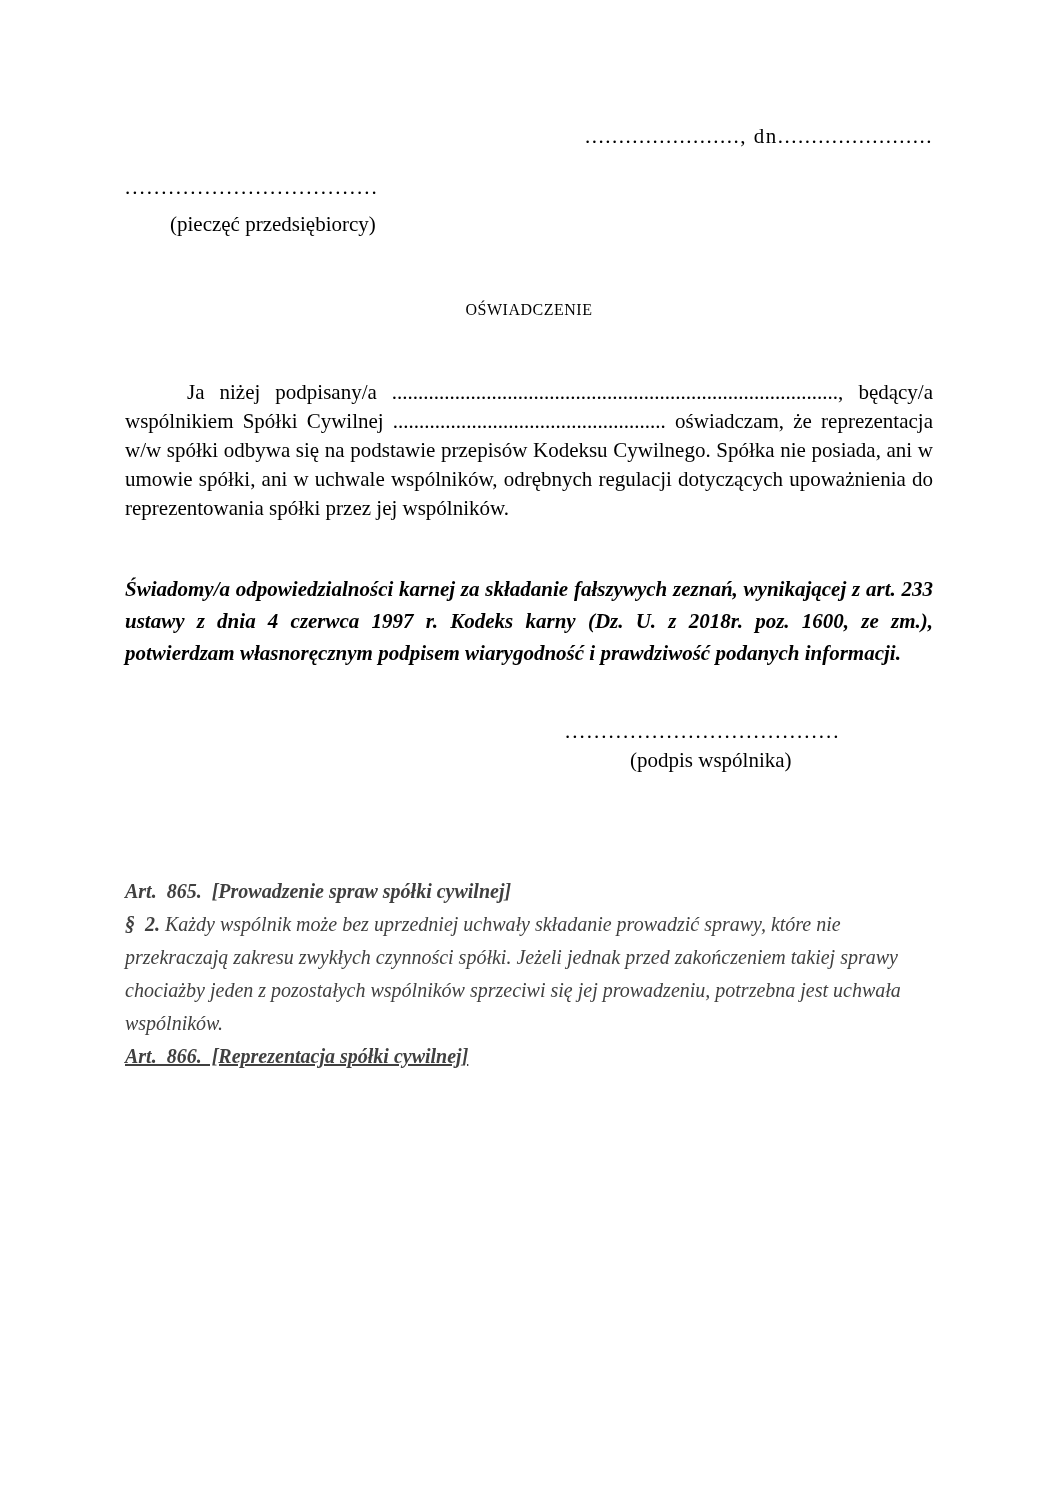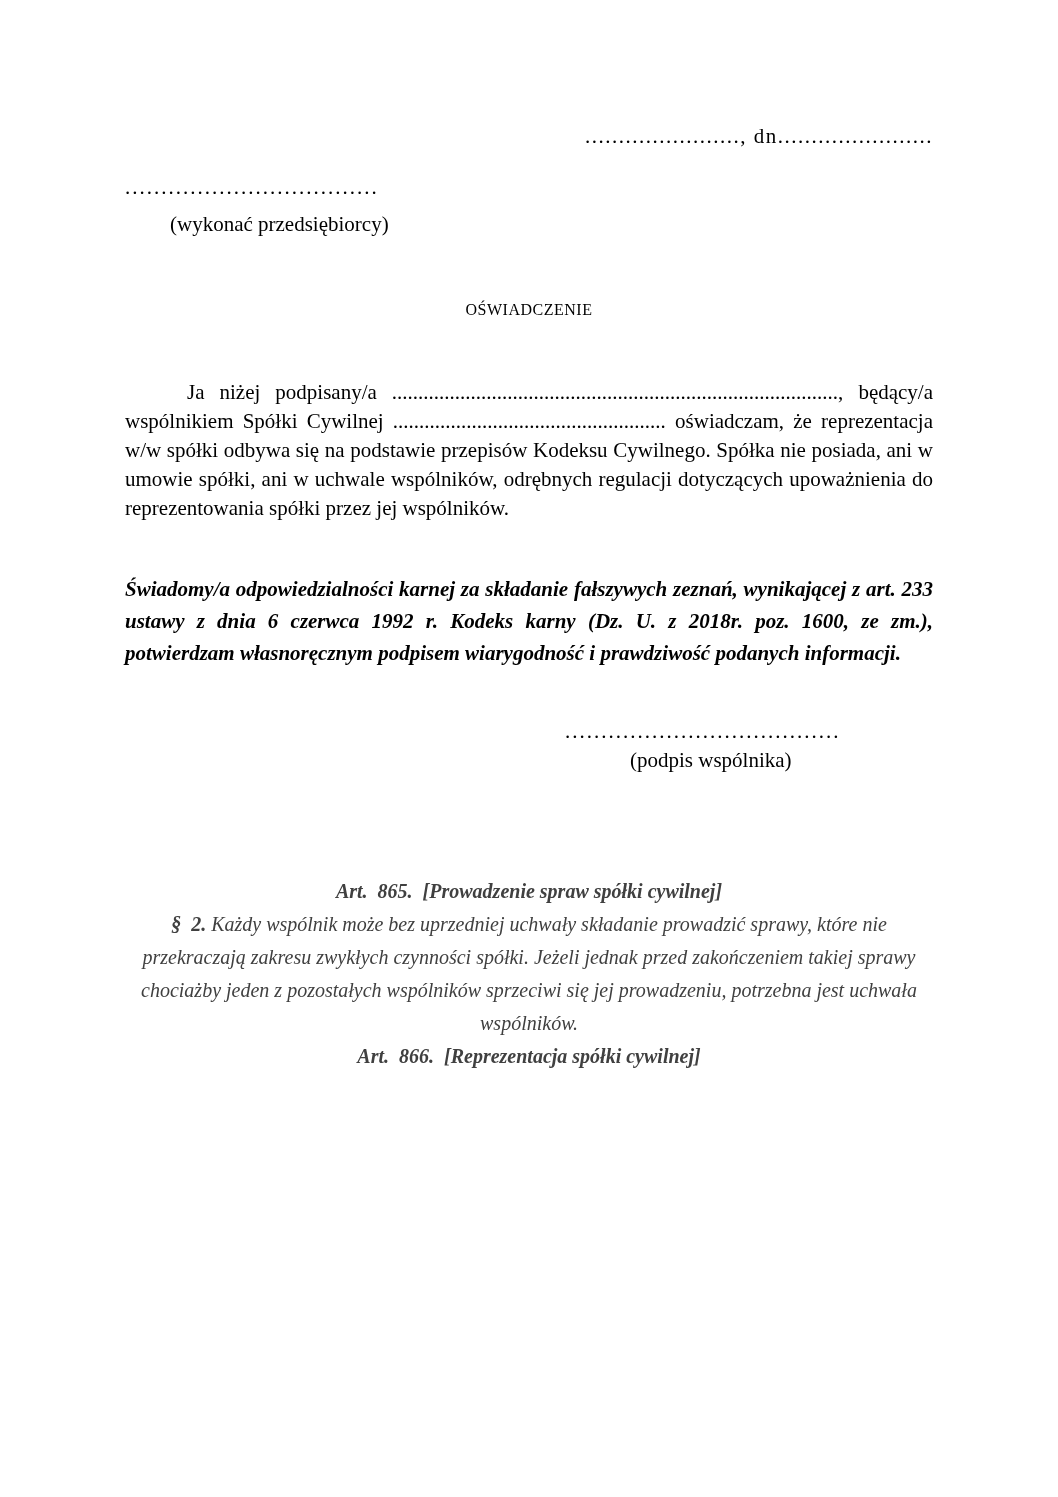--- a/index.html
+++ b/index.html
@@ -76,55 +76,55 @@
   }
   .legal {
     margin-top: 100px;
     color: #404040;
     font-size: 20px;
     font-style: italic;
     line-height: 33px;
   }
   .legal p {
     margin: 0;
-    text-align: center;
   }
   .art-heading {
     font-weight: bold;
   }
   .art-heading.h865 {
     margin-bottom: 0;
   }
   .par-label {
     font-weight: bold;
   }
   .par.last-865 {
     margin-bottom: 12px;
   }
   .art-heading.h866 {
     margin-bottom: 9px;
+    text-decoration: underline;
   }
 </style>
 </head>
 <body>
 
 <div class="page">
 
   <div class="date-line">......................., dn.......................</div>
 
   <div class="stamp-dots">...................................</div>
 
-  <div class="stamp-caption">(wykonać przedsiębiorcy)</div>
+  <div class="stamp-caption">(pieczęć przedsiębiorcy)</div>
 
 
   <h1 class="doc-title">OŚWIADCZENIE</h1>
 
   <p class="declaration">Ja niżej podpisany/a ....................................................................................., będący/a wspólnikiem Spółki Cywilnej .................................................... oświadczam, że reprezentacja w/w spółki odbywa się na podstawie przepisów Kodeksu Cywilnego. Spółka nie posiada, ani w umowie spółki, ani w uchwale wspólników, odrębnych regulacji dotyczących upoważnienia do reprezentowania spółki przez jej wspólników.</p>
 
-  <p class="oath">Świadomy/a odpowiedzialności karnej za składanie fałszywych zeznań, wynikającej z art. 233 ustawy z dnia 6 czerwca 1992 r. Kodeks karny (Dz. U. z 2018r. poz. 1600, ze zm.), potwierdzam własnoręcznym podpisem wiarygodność i prawdziwość podanych informacji.</p>
+  <p class="oath">Świadomy/a odpowiedzialności karnej za składanie fałszywych zeznań, wynikającej z art. 233 ustawy z dnia 4 czerwca 1997 r. Kodeks karny (Dz. U. z 2018r. poz. 1600, ze zm.), potwierdzam własnoręcznym podpisem wiarygodność i prawdziwość podanych informacji.</p>
 
   <div class="signature">
     <div class="sig-dots">......................................</div>
     <div class="sig-caption">(podpis wspólnika)</div>
   </div>
 
   <div class="legal">
 
     <p class="art-heading h865">Art.&nbsp; 865.&nbsp; [Prowadzenie spraw spółki cywilnej]</p>
 

